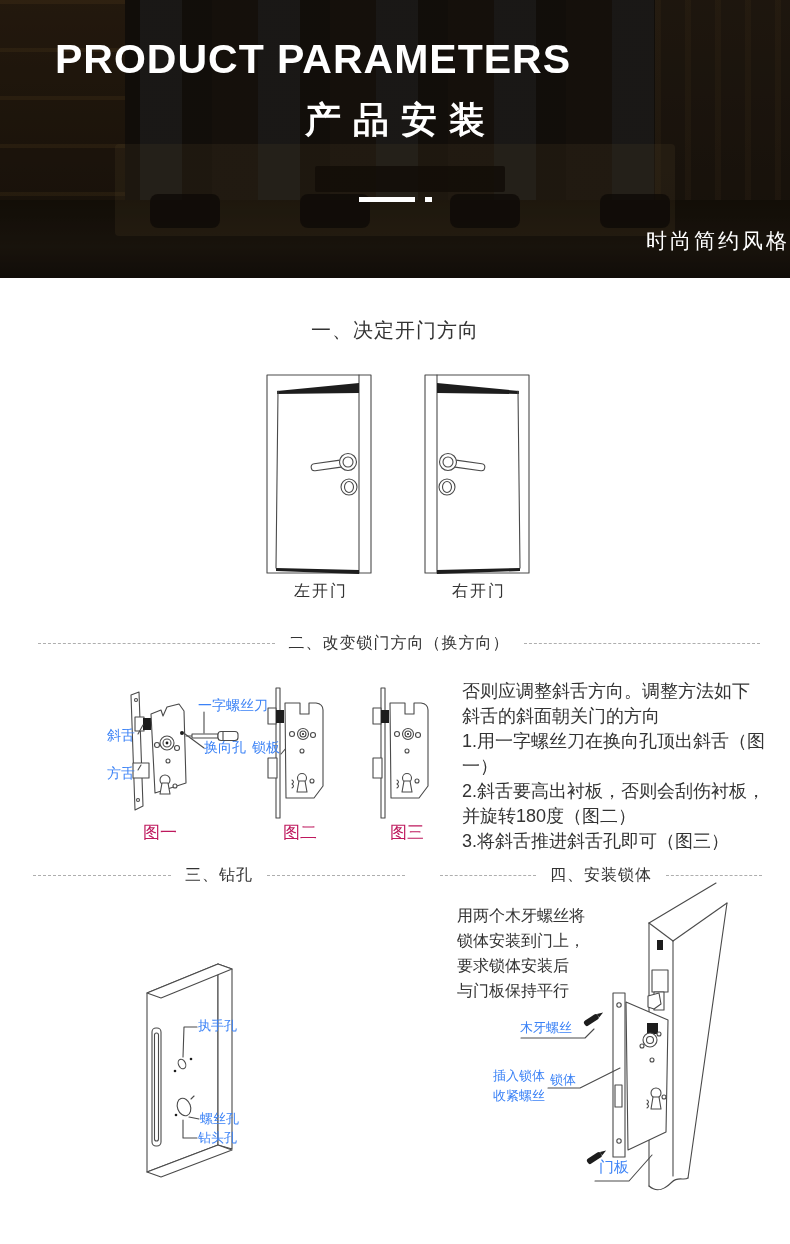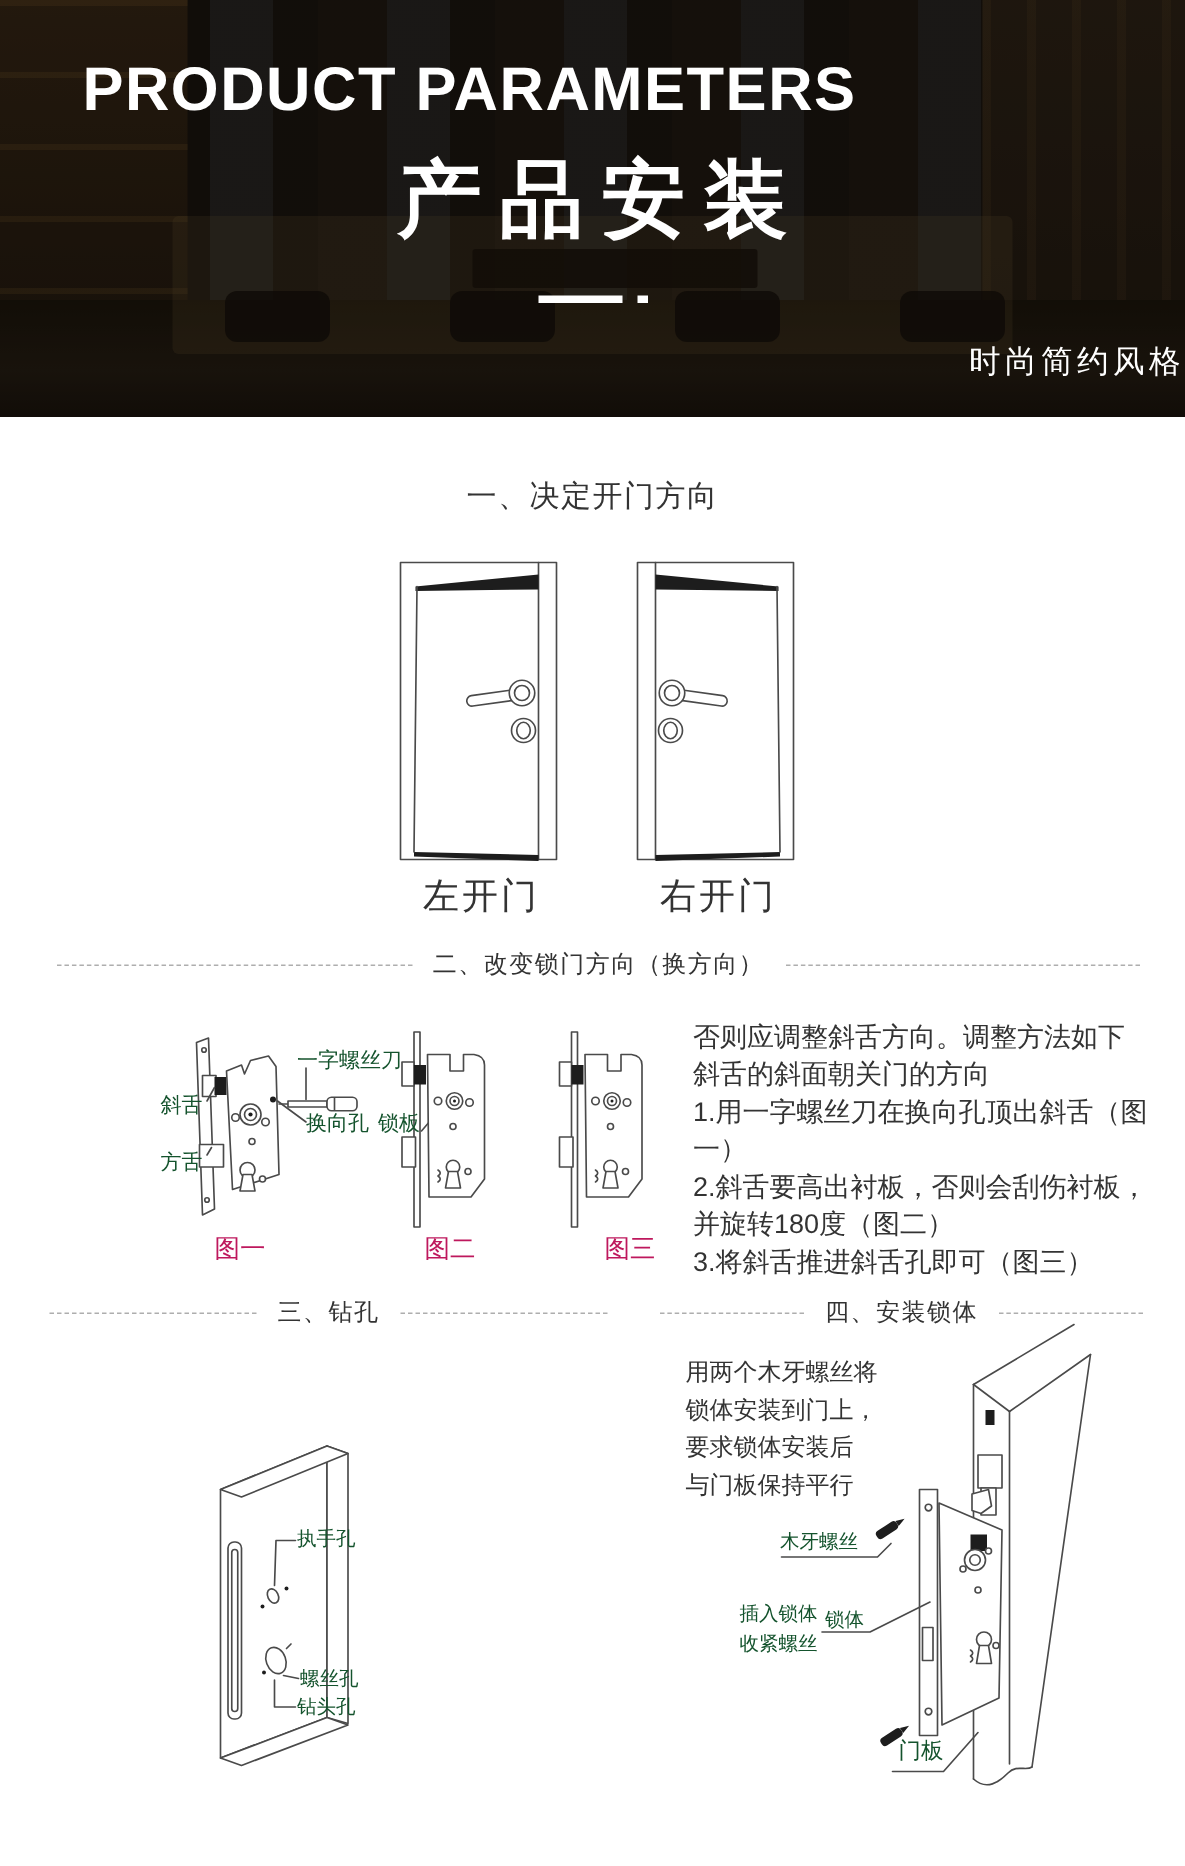--- a/index.html
+++ b/index.html
@@ -18,35 +18,35 @@
     repeating-linear-gradient(90deg, rgba(160,120,60,.12) 0 6px, rgba(0,0,0,0) 6px 30px);}
   .hz-floor{left:0;bottom:0;width:790px;height:78px;
     background:linear-gradient(180deg, #191309 0%, #241c12 60%, #17110b 100%);}
   .hz-mat{left:115px;bottom:42px;width:560px;height:92px;background:rgba(125,100,60,.22);border-radius:4px;}
   .hz-table{left:315px;bottom:86px;width:190px;height:26px;background:rgba(25,18,11,.85);border-radius:2px;}
   .hz-stool{bottom:50px;width:70px;height:34px;background:rgba(20,14,9,.85);border-radius:8px;}
   .hero-overlay{position:absolute;left:0;top:0;width:790px;height:278px;background:rgba(10,7,4,.42);}
   .hero-en{position:absolute;left:0;top:36px;width:626px;text-align:center;color:#fff;
     font-size:41px;font-weight:700;letter-spacing:1px;}
   .hero-cn{position:absolute;left:0;top:96px;width:790px;text-align:center;color:#fff;
-    font-size:56px;font-weight:700;letter-spacing:12px;text-indent:12px;}
+    font-size:36px;font-weight:700;letter-spacing:12px;text-indent:12px;}
   .hero-divider{position:absolute;left:0;top:197px;width:790px;display:flex;justify-content:center;align-items:center;}
   .hero-divider .line{width:56px;height:5px;background:#fff;display:inline-block;}
   .hero-divider .dot{width:7px;height:5px;background:#fff;display:inline-block;margin-left:10px;}
   .hero-sub{position:absolute;left:0;top:227px;width:790px;text-align:right;color:#fff;
     font-size:21px;letter-spacing:3px;}
   
   .h-center{position:absolute;left:0;width:790px;text-align:center;font-size:20px;color:#333;letter-spacing:1px;}
   .hrow{position:absolute;display:flex;align-items:center;}
   .hrow .dash{flex:1;border-top:1px dashed #aeaeae;height:0;}
   .hrow .htxt{margin:0 14px;font-size:16px;color:#333;letter-spacing:1px;white-space:nowrap;}
   
-  .lbl{position:absolute;font-size:13px;color:#14532d;white-space:nowrap;line-height:1.15;}
+  .lbl{position:absolute;font-size:13px;color:#3b82f6;white-space:nowrap;line-height:1.15;font-family:Liberation Serif, serif;}
   .lbl14{font-size:14px;}
-  .doorlbl{position:absolute;width:110px;text-align:center;font-size:24px;color:#333;letter-spacing:2px;}
+  .doorlbl{position:absolute;width:110px;text-align:center;font-size:16px;color:#333;letter-spacing:2px;}
   .cap{position:absolute;width:60px;text-align:center;font-size:17px;color:#be185d;}
   .s2text{position:absolute;left:462px;top:679px;font-size:18px;line-height:25px;color:#333;}
   .s4text{position:absolute;left:457px;top:903px;font-size:16px;line-height:25px;color:#333;}
   svg{position:absolute;overflow:visible;}
   svg .ln{fill:none;stroke:#4a4a4a;stroke-width:1.1;stroke-linejoin:round;stroke-linecap:round;}
   svg .wf{fill:#ffffff;stroke:#4a4a4a;stroke-width:1.1;stroke-linejoin:round;}
   svg .dk{fill:#1d1d1d;stroke:none;}
   .defs{position:absolute;width:0;height:0;}
 </style>
 </head>
@@ -171,21 +171,21 @@
   </svg>
 
   <span class="lbl lbl14" style="left:107px;top:728px;">斜舌</span>
   <span class="lbl lbl14" style="left:107px;top:766px;">方舌</span>
   <span class="lbl lbl14" style="left:198px;top:698px;">一字螺丝刀</span>
   <span class="lbl lbl14" style="left:204px;top:740px;">换向孔</span>
   <span class="lbl lbl14" style="left:252px;top:740px;">锁板</span>
 
   <div class="cap" style="left:130px;top:821px;">图一</div>
   <div class="cap" style="left:270px;top:821px;">图二</div>
-  <div class="cap" style="left:377px;top:821px;text-align:right;">图三</div>
+  <div class="cap" style="left:377px;top:821px;">图三</div>
 
   <div class="s2text">
     <div>否则应调整斜舌方向。调整方法如下</div>
     <div>斜舌的斜面朝关门的方向</div>
     <div>1.用一字螺丝刀在换向孔顶出斜舌（图一）</div>
     <div>2.斜舌要高出衬板，否则会刮伤衬板，</div>
     <div>并旋转180度（图二）</div>
     <div>3.将斜舌推进斜舌孔即可（图三）</div>
   </div>
 

